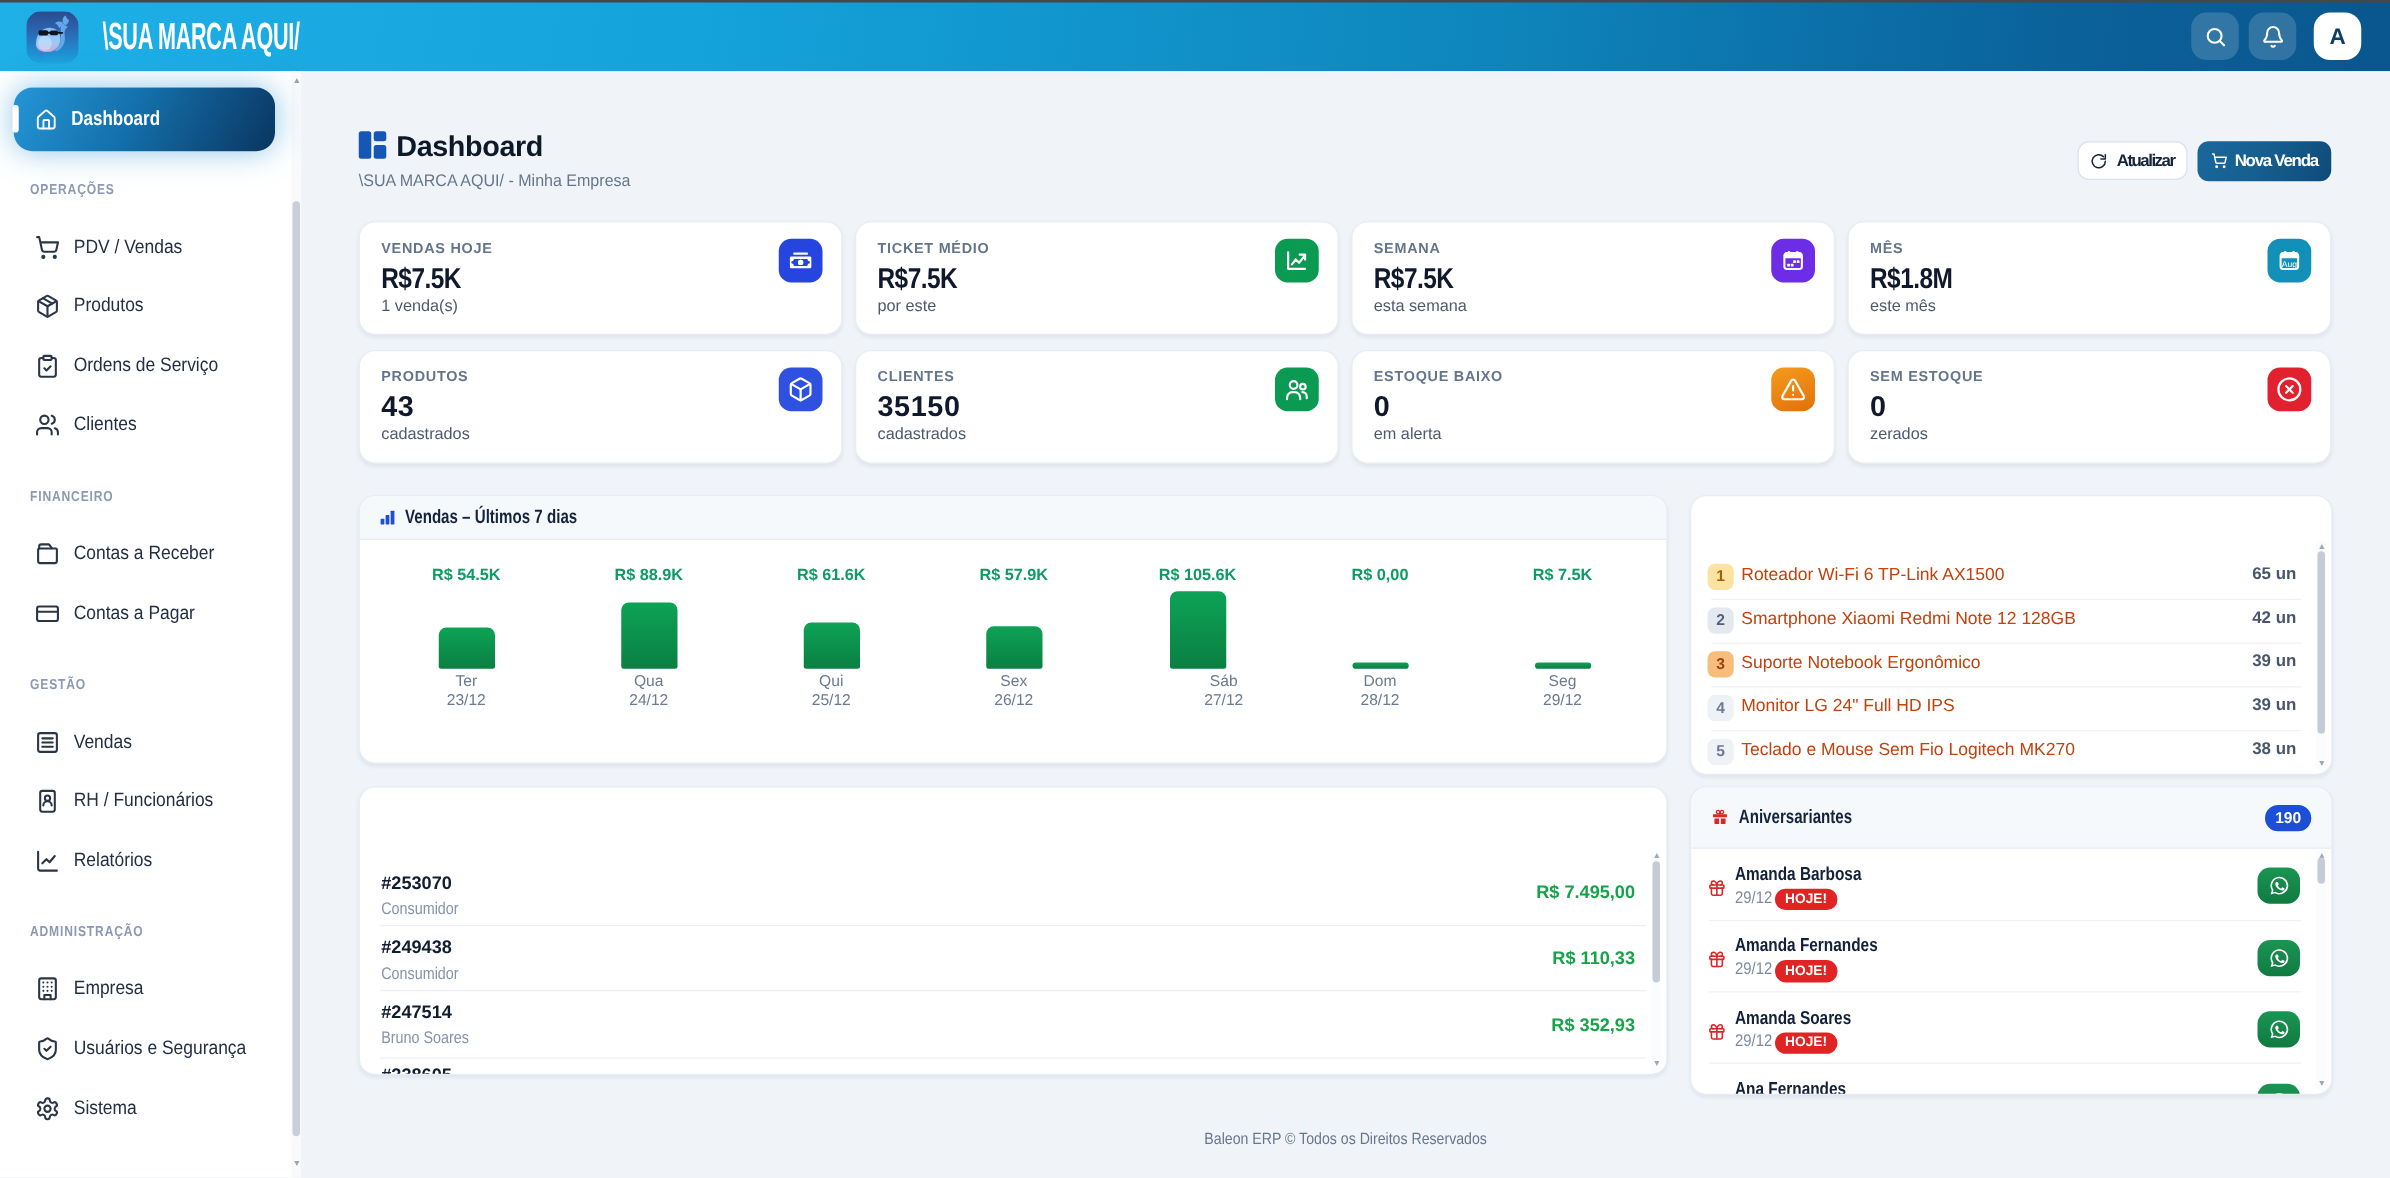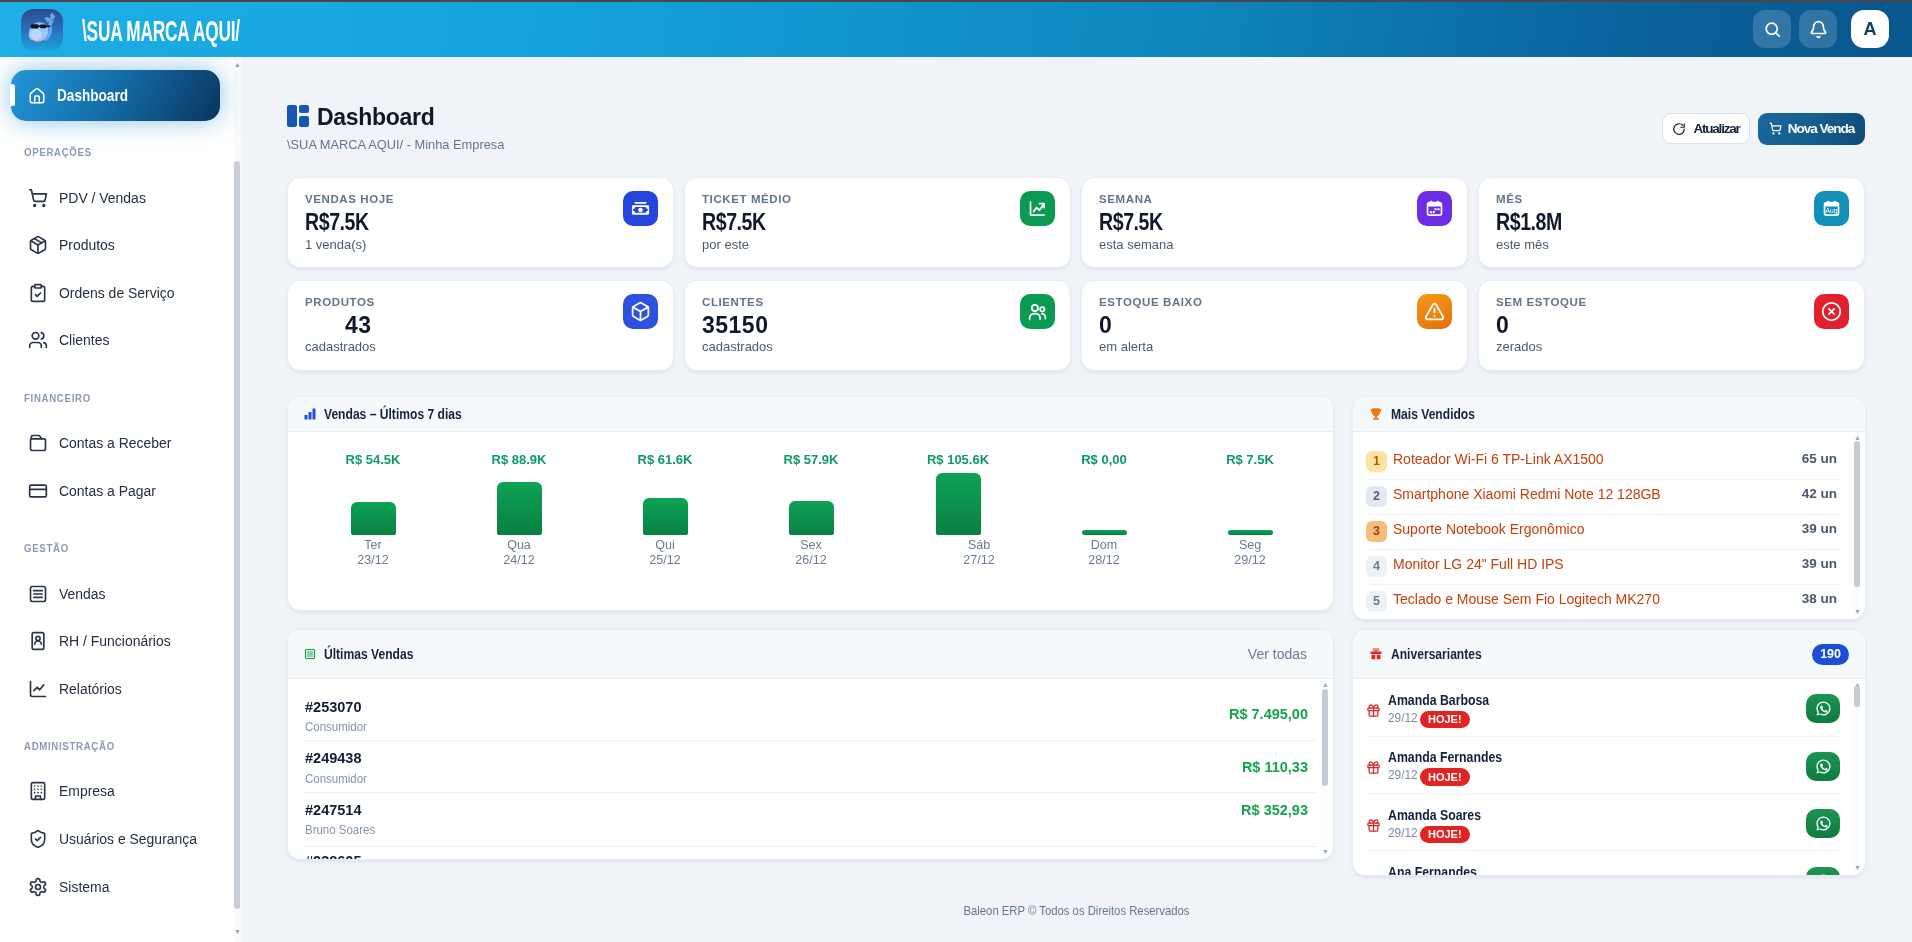--- a/index.html
+++ b/index.html
@@ -343,21 +343,21 @@
         <rect x="14.6" y="3.2" width="2.4" height="4" rx="1.1" fill="#fff"></rect>
         <rect x="4" y="5.6" width="16" height="14" rx="2.2" fill="none" stroke="#fff" stroke-width="1.9"></rect>
         <path d="M4 6.2 a2 2 0 0 1 2-2 h12 a2 2 0 0 1 2 2 v3.6 H4 Z" fill="#fff"></path>
         <text x="12" y="17.6" font-size="7.8" fill="#fff" text-anchor="middle" font-family="Liberation Sans">Aug</text>
       </svg>
     </div>
 </div>
 
 <div class="card" style="left:287px; top:279.5px;">
   <div class="lbl">PRODUTOS</div>
-    <div class="num" style="transform:none; letter-spacing:0.5px;margin-left:40px;">43</div>
+    <div class="num" style="transform:none; letter-spacing:0.5px;">43</div>
     <div class="cap">cadastrados</div>
   <div class="cicon" style="background:#2e51e0;">
       <svg width="21" height="21" viewBox="0 0 24 24" fill="none" stroke="#fff" stroke-width="2" stroke-linecap="round" stroke-linejoin="round">
         <path d="M11 21.73a2 2 0 0 0 2 0l7-4A2 2 0 0 0 21 16V8a2 2 0 0 0-1-1.73l-7-4a2 2 0 0 0-2 0l-7 4A2 2 0 0 0 3 8v8a2 2 0 0 0 1 1.73z"></path>
         <path d="M12 22V12"></path>
         <path d="m3.3 7 8.7 5 8.7-5"></path>
       </svg>
     </div>
 </div>
 <div class="card" style="left:684px; top:279.5px;">
@@ -424,30 +424,20 @@
   <div class="bday" style="left:25px;">Ter<br>23/12</div>
   <div class="bday" style="left:171px;">Qua<br>24/12</div>
   <div class="bday" style="left:317px;">Qui<br>25/12</div>
   <div class="bday" style="left:463px;">Sex<br>26/12</div>
   <div class="bday" style="left:631px;">Sáb<br>27/12</div>
   <div class="bday" style="left:756px;">Dom<br>28/12</div>
   <div class="bday" style="left:902px;">Seg<br>29/12</div>
 </div>
 
 <div class="panel" id="mv-panel" style="left:1352px; top:396px; width:514px; height:224px;">
-  <div class="phead">
-      <svg width="14" height="14" viewBox="0 0 24 24" fill="#f07612">
-        <path d="M5.5 2h13v7.5a6.5 6.5 0 0 1-13 0Z"></path>
-        <path d="M5.5 3.5H3.2v2.6a4.5 4.5 0 0 0 3.6 4.4l-.9-2.2-.4-4.8Z"></path>
-        <path d="M18.5 3.5h2.3v2.6a4.5 4.5 0 0 1-3.6 4.4l.9-2.2.4-4.8Z"></path>
-        <rect x="10.3" y="14.5" width="3.4" height="4.5"></rect>
-        <rect x="6.8" y="19" width="10.4" height="3" rx="0.8"></rect>
-      </svg>
-      <span class="ti">Mais Vendidos</span>
-    </div>
   <div class="mvrow" style="top:46.5px;">
       <div class="mvrank" style="background:#fce3a2;color:#a16207;">1</div>
       <div class="mvname">Roteador Wi-Fi 6 TP-Link AX1500</div>
       <div class="mvqty">65 un</div>
     </div>
   <div class="mvsep" style="top:81.5px;"></div>
   <div class="mvrow" style="top:81.5px;">
       <div class="mvrank" style="background:#e4e8ef;color:#51607a;">2</div>
       <div class="mvname">Smartphone Xiaomi Redmi Note 12 128GB</div>
       <div class="mvqty">42 un</div>
@@ -471,41 +461,31 @@
       <div class="mvqty">38 un</div>
     </div>
   <div class="vsb" style="right:4px; top:36px; bottom:2px;">
       <div class="ar" style="top:2px;">▲</div>
       <div class="th" style="top:8px; height:146px;"></div>
       <div class="ar" style="bottom:2px;">▼</div>
     </div>
 </div>
 
 <div class="panel" id="uv-panel" style="left:287px; top:629px; width:1047px; height:231px;">
-  <div class="phead" style="height:49px;">
-      <svg width="12" height="12" viewBox="0 0 24 24" fill="none" stroke="#16a34a" stroke-width="2.4" stroke-linecap="round" stroke-linejoin="round">
-        <rect width="18" height="18" x="3" y="3" rx="2"></rect>
-        <path d="M7 8h10"></path>
-        <path d="M7 12h10"></path>
-        <path d="M7 16h10"></path>
-      </svg>
-      <span class="ti">Últimas Vendas</span>
-      <span style="margin-left:auto; margin-right:10px; font-size:14px; color:#6b7a90;">Ver todas</span>
-    </div>
   <div class="uvid" style="top:69px;">#253070</div>
     <div class="uvname" style="top:88.5px;">Consumidor</div>
     <div class="uvval" style="top:76px;">R$ 7.495,00</div>
   <div class="uvsep" style="top:110px;"></div>
   <div class="uvid" style="top:119.5px;">#249438</div>
     <div class="uvname" style="top:140.5px;">Consumidor</div>
     <div class="uvval" style="top:128.5px;">R$ 110,33</div>
   <div class="uvsep" style="top:162px;"></div>
   <div class="uvid" style="top:171.5px;">#247514</div>
     <div class="uvname" style="top:192px;">Bruno Soares</div>
-    <div class="uvval" style="top:172px;text-align:center;">R$ 352,93</div>
+    <div class="uvval" style="top:183px;text-align:center;">R$ 352,93</div>
   <div class="uvsep" style="top:215.5px;"></div>
   <div class="uvid" style="top:223px;">#238605</div>
   <div class="vsb" style="right:4px; top:50px; bottom:2px;">
       <div class="ar" style="top:2px;">▲</div>
       <div class="th" style="top:9px; height:97px;"></div>
       <div class="ar" style="bottom:2px;">▼</div>
     </div>
 </div>
 
 <div class="panel" id="an-panel" style="left:1352px; top:629px; width:514px; height:247px;">

